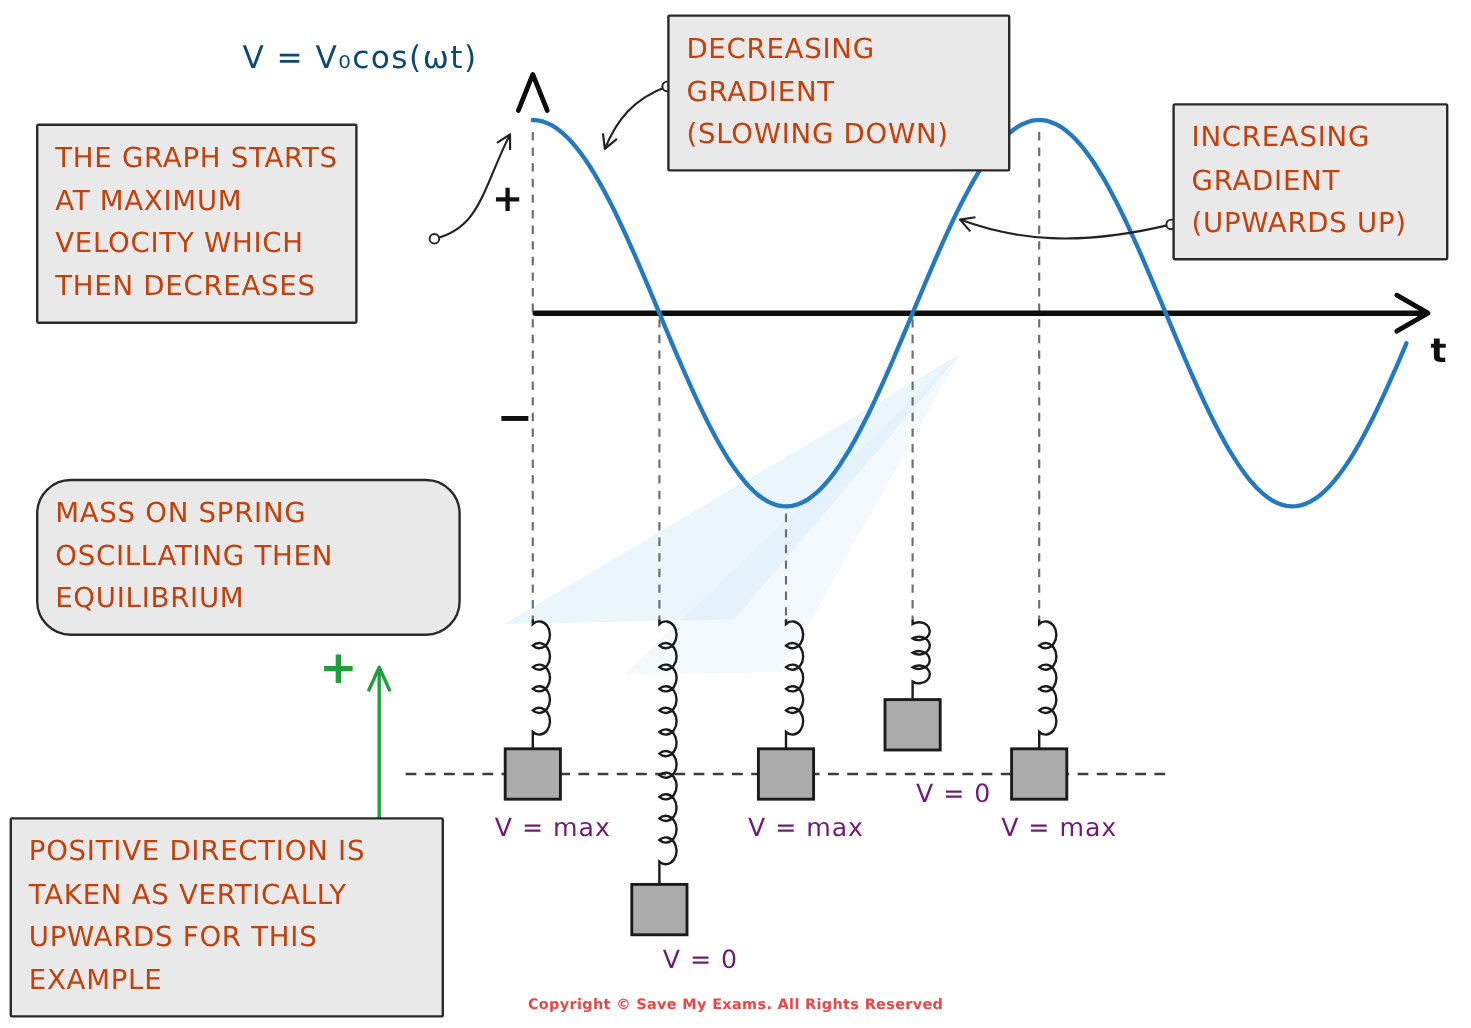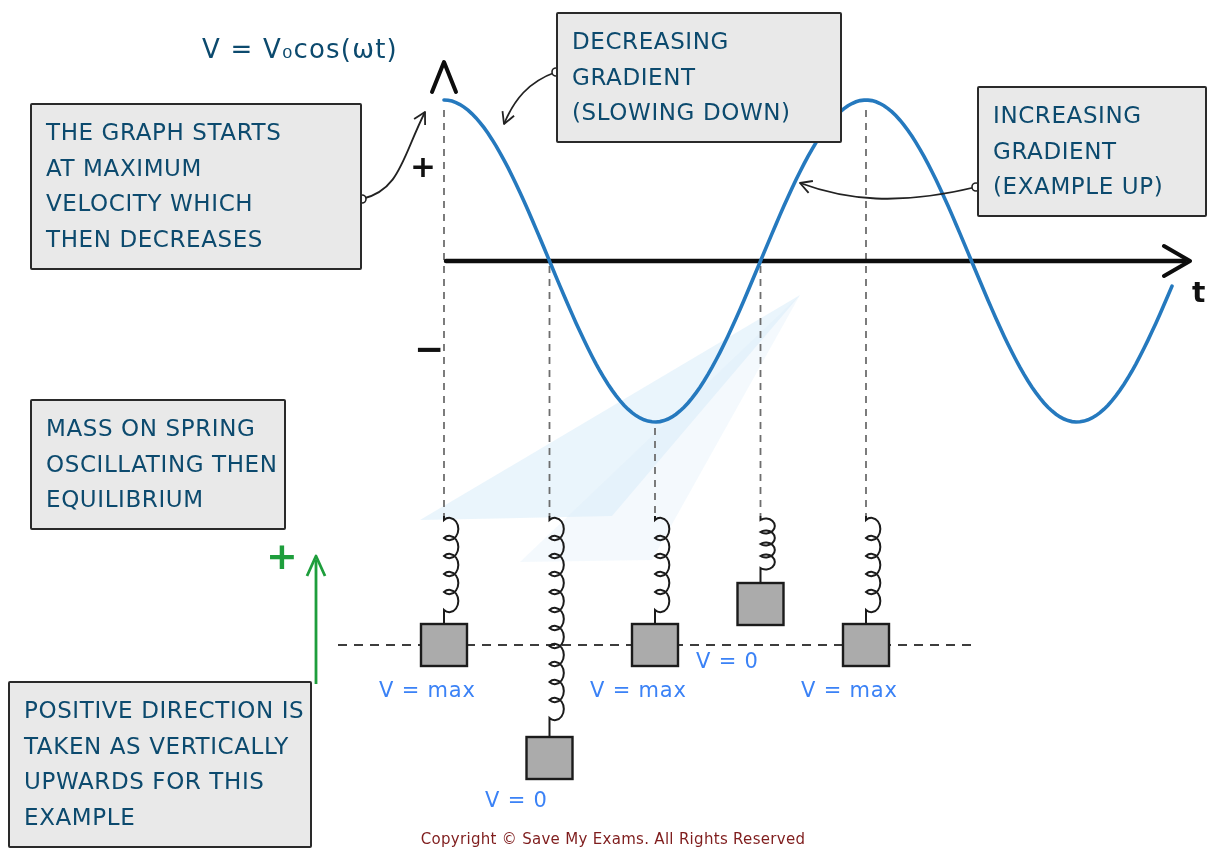--- a/index.html
+++ b/index.html
@@ -8,31 +8,31 @@
   .stage svg { position:absolute; left:0; top:0; }
   .callout {
     position:absolute;
     background:#e9e9e9;
     border:2.5px solid #2a2a2a;
     border-radius:2px;
     padding:10px 14px;
     font-size:23px;
     line-height:1.55;
     letter-spacing:.6px;
-    color:#0c4a6e;
+    color:#c2410c;
     white-space:nowrap;
   }
   .equation { position:absolute; left:202px; top:34px; font-size:26px; letter-spacing:1.2px; color:#0c4a6e; }
   .sign { position:absolute; color:#111; font-weight:600; }
   .sign-plus  { left:410px; top:148px; font-size:31px; }
   .sign-minus { left:414px; top:328px; font-size:36px; }
   .t-label { position:absolute; left:1192px; top:276px; font-size:28px; font-weight:600; color:#111; }
   .green-plus { position:absolute; left:266px; top:534px; font-size:38px; font-weight:600; color:#1e9e3c; }
-  .spring-label { position:absolute; width:130px; text-align:left; font-size:21px; letter-spacing:.8px; color:#3b82f6; }
-  .copyright { position:absolute; left:0; top:830px; width:100%; text-align:center; font-size:15px; letter-spacing:.3px; color:#7f1d1d; }
+  .spring-label { position:absolute; width:130px; text-align:right; font-size:21px; letter-spacing:.8px; color:#701a75; }
+  .copyright { position:absolute; left:0; top:830px; width:100%; text-align:center; font-size:12px; letter-spacing:.3px; color:#ef4444;font-weight:bold; }
 </style>
 </head>
 <body>
 
 <div class="stage">
 
   <svg id="scene" width="1226" height="857" viewBox="0 0 1226 857">
       <polygon points="420,520 800,295 612,516" fill="#d9ecf9" opacity="0.55"></polygon>
       <polygon points="520,562 800,295 652,560" fill="#d9ecf9" opacity="0.30"></polygon>
       <line x1="444" y1="110" x2="444" y2="516" stroke="#6e6e6e" stroke-width="1.8" stroke-dasharray="7 6"></line>
@@ -68,46 +68,46 @@
       <path d="M 812.9 181.0 L 800 183 L 808.6 192.8" fill="none" stroke="#222" stroke-width="1.8" stroke-linejoin="round"></path>
     </svg>
 
   <div class="equation">V = V₀cos(ωt)</div>
 
   <div class="sign sign-plus">+</div>
   <div class="sign sign-minus">−</div>
   <div class="t-label">t</div>
   <div class="green-plus">+</div>
 
-  <div class="callout" style="left:30px; top:103px; width:332px;">
+  <div class="callout" style="left:30px; top:103px; width:268px;">
       <div>THE GRAPH STARTS</div>
       <div>AT MAXIMUM</div>
       <div>VELOCITY WHICH</div>
       <div>THEN DECREASES</div>
     </div>
 
   <div class="callout" style="left:556px; top:12px; width:286px;">
       <div>DECREASING</div>
       <div>GRADIENT</div>
       <div>(SLOWING DOWN)</div>
     </div>
 
   <div class="callout" style="left:977px; top:86px; width:230px;">
       <div>INCREASING</div>
       <div>GRADIENT</div>
-      <div>(EXAMPLE UP)</div>
+      <div>(UPWARDS UP)</div>
     </div>
 
-  <div class="callout" style="left:30px; top:399px; width:256px;">
+  <div class="callout" style="left:30px; top:399px; width:354px;border-radius:29px;">
       <div>MASS ON SPRING</div>
       <div>OSCILLATING THEN</div>
       <div>EQUILIBRIUM</div>
     </div>
 
-  <div class="callout" style="left:8px; top:681px; width:304px;">
+  <div class="callout" style="left:8px; top:681px; width:362px;">
       <div>POSITIVE DIRECTION IS</div>
       <div>TAKEN AS VERTICALLY</div>
       <div>UPWARDS FOR THIS</div>
       <div>EXAMPLE</div>
     </div>
 
   <div class="spring-label" style="left:379px; top:678px;">V = max</div>
   <div class="spring-label" style="left:485px; top:788px;">V = 0</div>
   <div class="spring-label" style="left:590px; top:678px;">V = max</div>
   <div class="spring-label" style="left:696px; top:649px;">V = 0</div>

